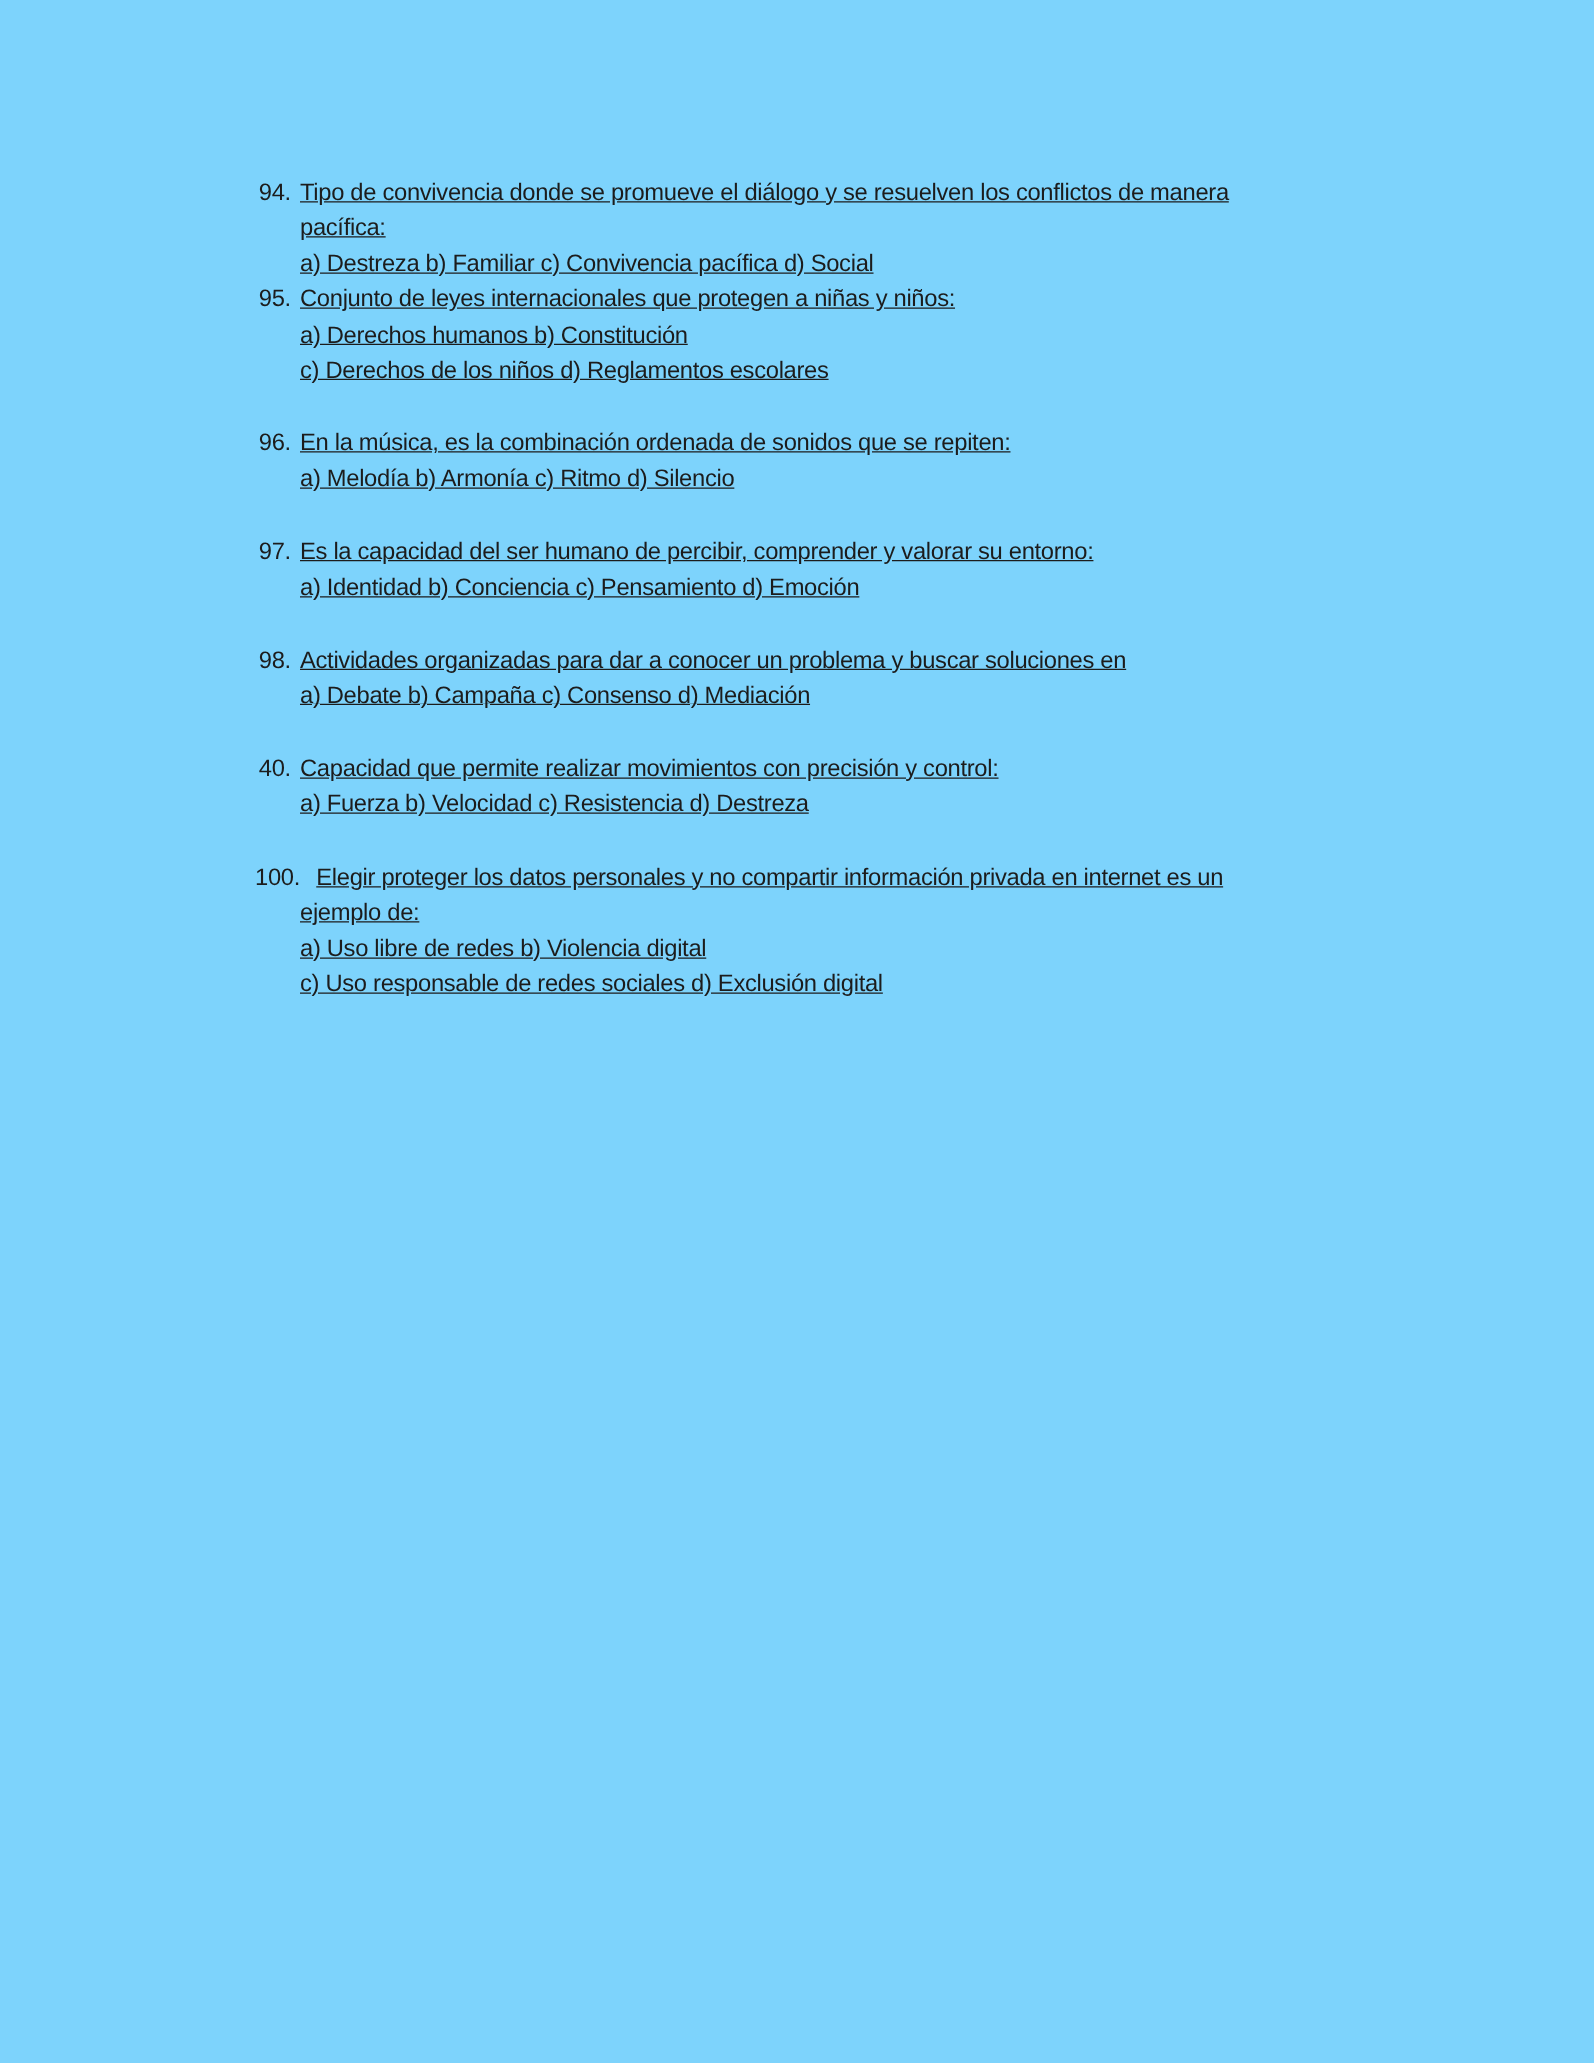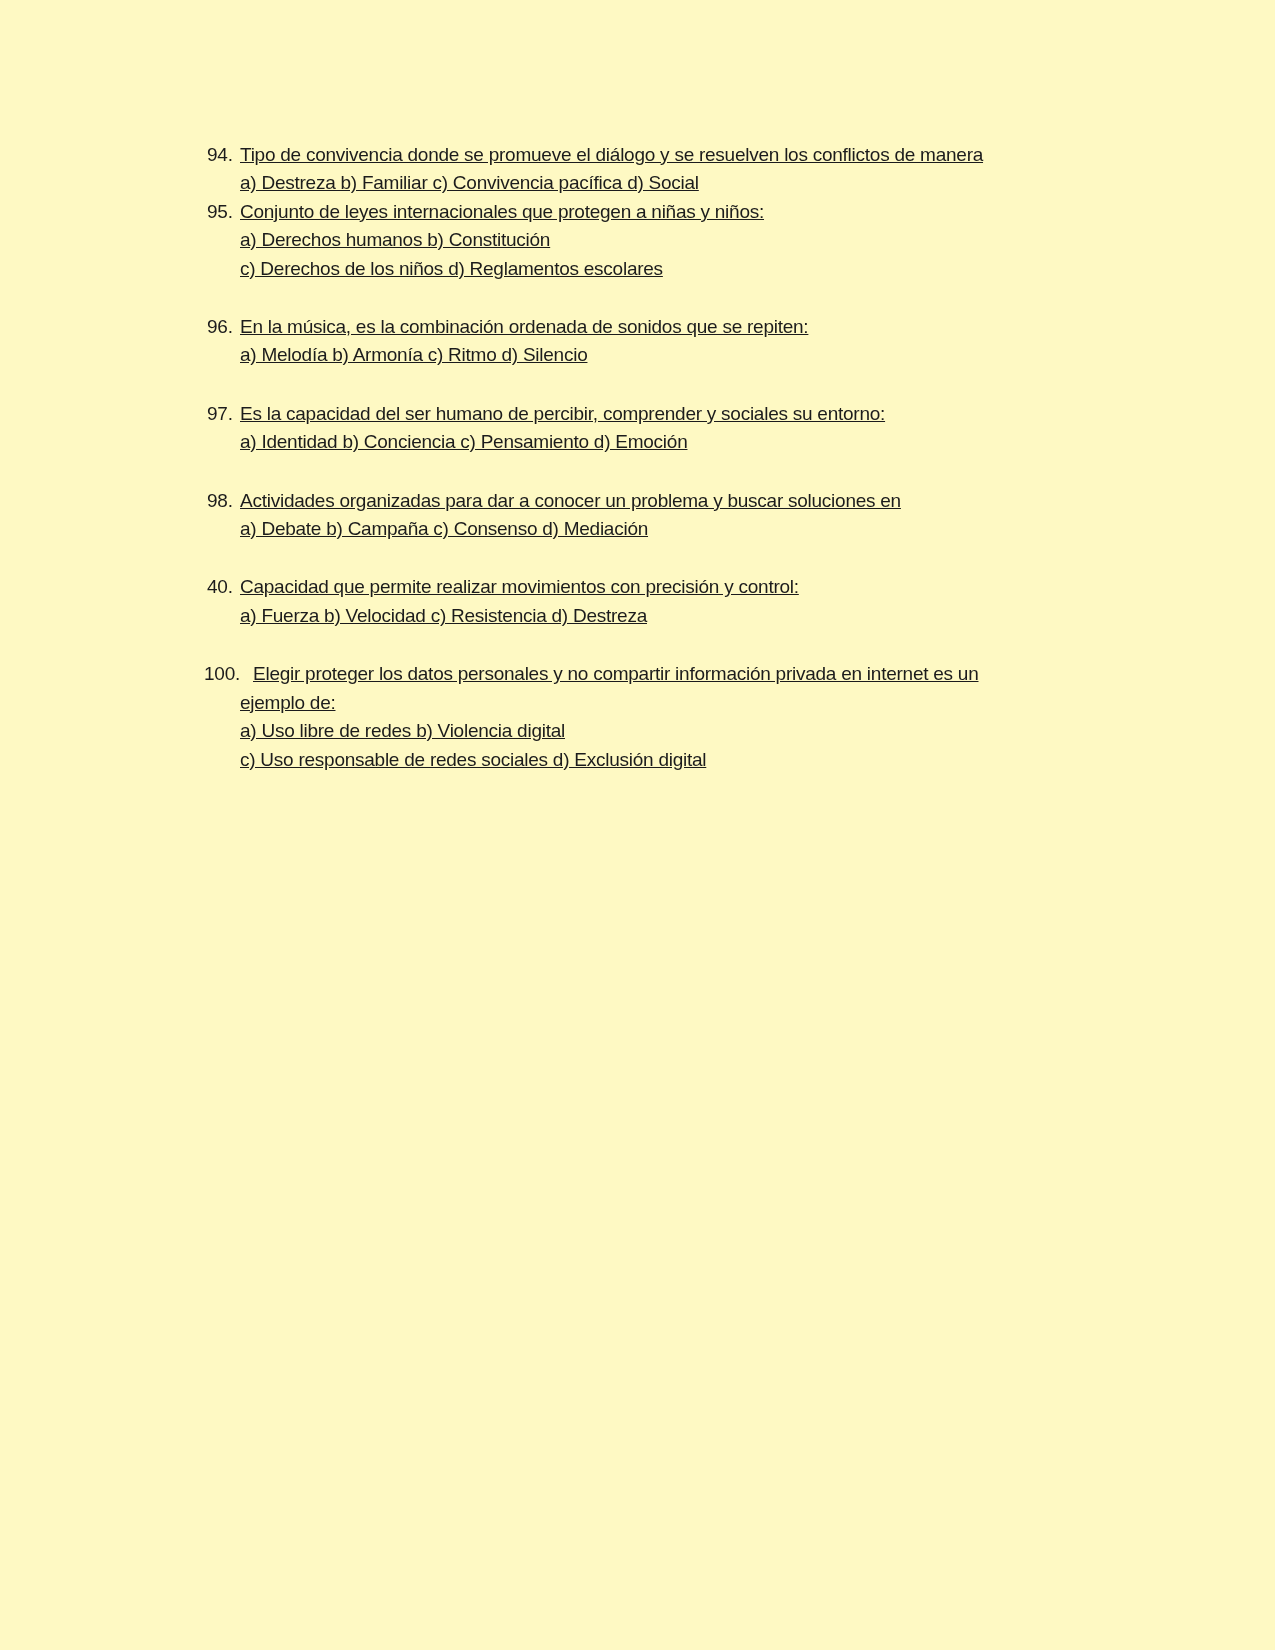--- a/index.html
+++ b/index.html
@@ -4,21 +4,21 @@
 <style>
   html, body {
     margin: 0;
     padding: 0;
     background: #ffffff;
   }
   .page {
     position: relative;
     width: 1275px;
     height: 1650px;
-    background: #fef9c3;
+    background: #7dd3fc;
     font-family: "Liberation Sans", sans-serif;
     font-size: 19px;
     line-height: 28.4px;
     letter-spacing: -0.25px;
     color: #1c1c1c;
     overflow: hidden;
   }
   .content {
     position: absolute;
     left: 203px;
@@ -51,39 +51,40 @@
 </style>
 </head>
 <body>
 
 <div class="page">
   <div class="content">
 
     <div class="question">
       <span class="qnum">94.</span>
       <div class="line first">Tipo de convivencia donde se promueve el diálogo y se resuelven los conflictos de manera</div>
+      <div class="line">pacífica:</div>
       <div class="line">a) Destreza b) Familiar c) Convivencia pacífica d) Social</div>
     </div>
 
     <div class="question">
       <span class="qnum">95.</span>
       <div class="line first">Conjunto de leyes internacionales que protegen a niñas y niños:</div>
       <div class="line">a) Derechos humanos b) Constitución</div>
       <div class="line">c) Derechos de los niños d) Reglamentos escolares</div>
     </div>
 
     <div class="question gap">
       <span class="qnum">96.</span>
       <div class="line first">En la música, es la combinación ordenada de sonidos que se repiten:</div>
       <div class="line">a) Melodía b) Armonía c) Ritmo d) Silencio</div>
     </div>
 
     <div class="question gap">
       <span class="qnum">97.</span>
-      <div class="line first">Es la capacidad del ser humano de percibir, comprender y sociales su entorno:</div>
+      <div class="line first">Es la capacidad del ser humano de percibir, comprender y valorar su entorno:</div>
       <div class="line">a) Identidad b) Conciencia c) Pensamiento d) Emoción</div>
     </div>
 
     <div class="question gap">
       <span class="qnum">98.</span>
       <div class="line first">Actividades organizadas para dar a conocer un problema y buscar soluciones en</div>
       <div class="line">a) Debate b) Campaña c) Consenso d) Mediación</div>
     </div>
 
     <div class="question gap">

